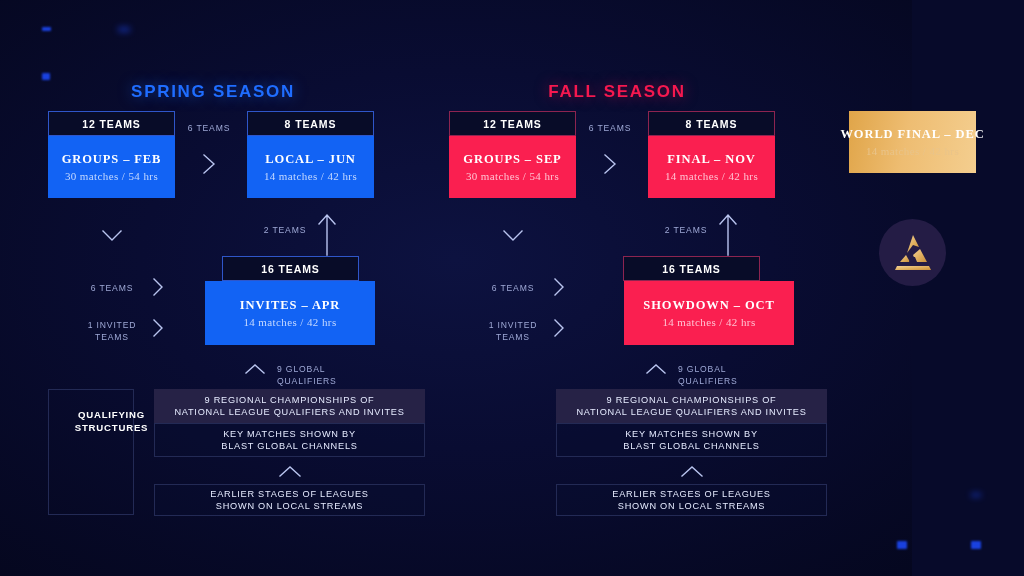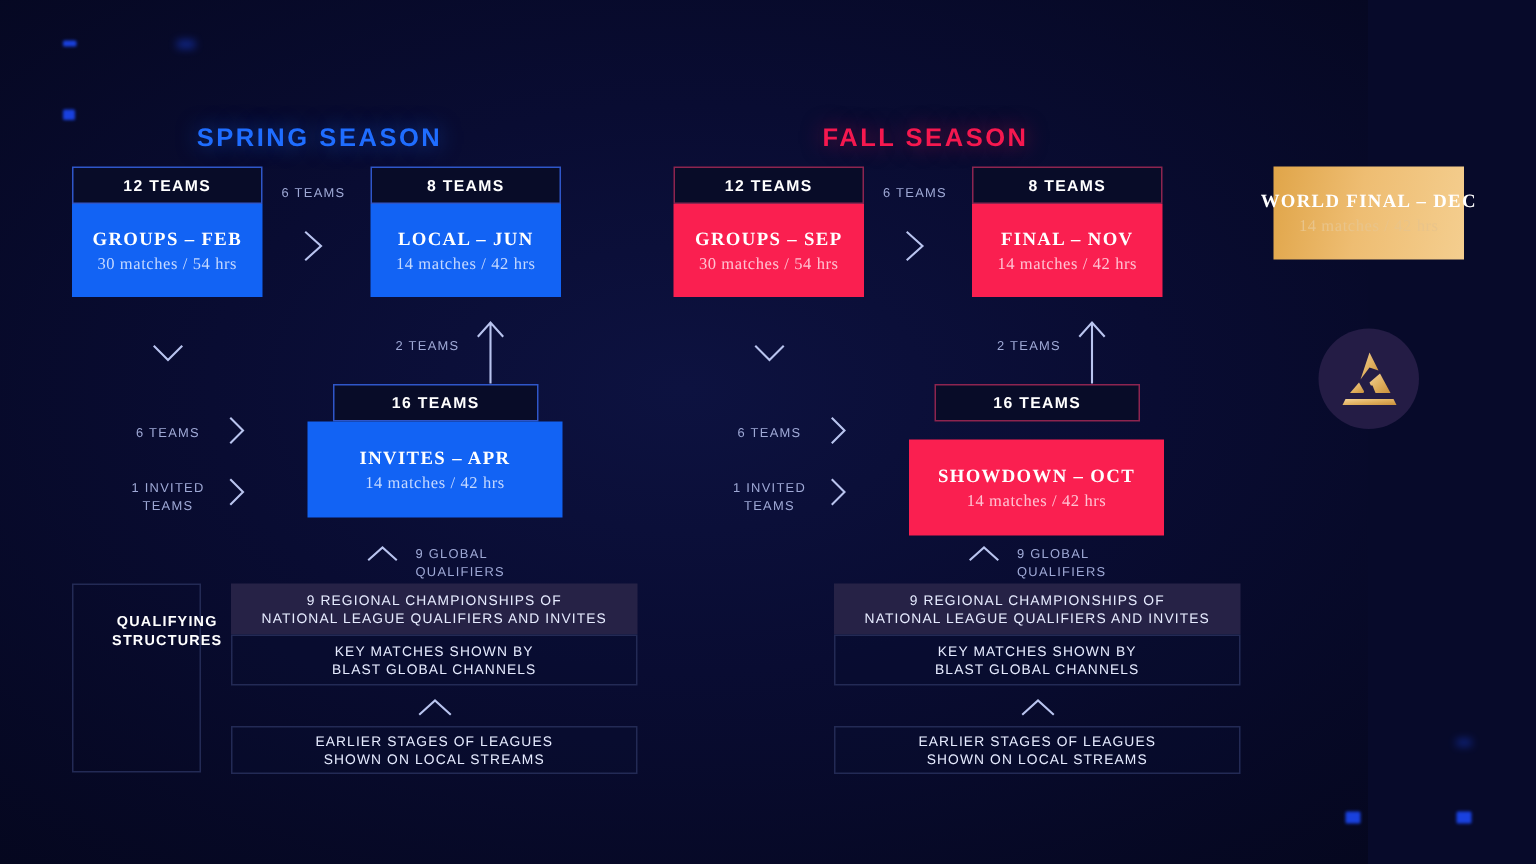--- a/index.html
+++ b/index.html
@@ -296,21 +296,21 @@
   <div class="flowlabel" style="left:656px;top:224px;width:60px;">2 TEAMS</div>
   <div class="chev" style="left:717px;top:212px;">
     <svg width="22" height="44" viewBox="0 0 22 44">
         <path d="M11 43 L11 4 M3 12 L11 3 L19 12"></path>
       </svg>
   </div>
 
   <div class="stagebox" style="left:623px;top:256px;width:137px;">
     <div class="sb-head red">16 TEAMS</div>
   </div>
-  <div class="sb-body red" style="position:absolute;left:606px;top:281px;width:170px;height:64px;margin-top:12px;">
+  <div class="sb-body red" style="position:absolute;left:624px;top:281px;width:170px;height:64px;">
     <div class="sb-title">SHOWDOWN – OCT</div>
     <div class="sb-sub">14 matches / 42 hrs</div>
   </div>
 
   <div class="flowlabel" style="left:483px;top:282px;width:60px;">6 TEAMS</div>
   <div class="chev" style="left:551px;top:276px;">
     <svg width="16" height="22" viewBox="0 0 16 22">
         <path d="M4 3 L12 11 L4 19"></path>
       </svg>
   </div>

